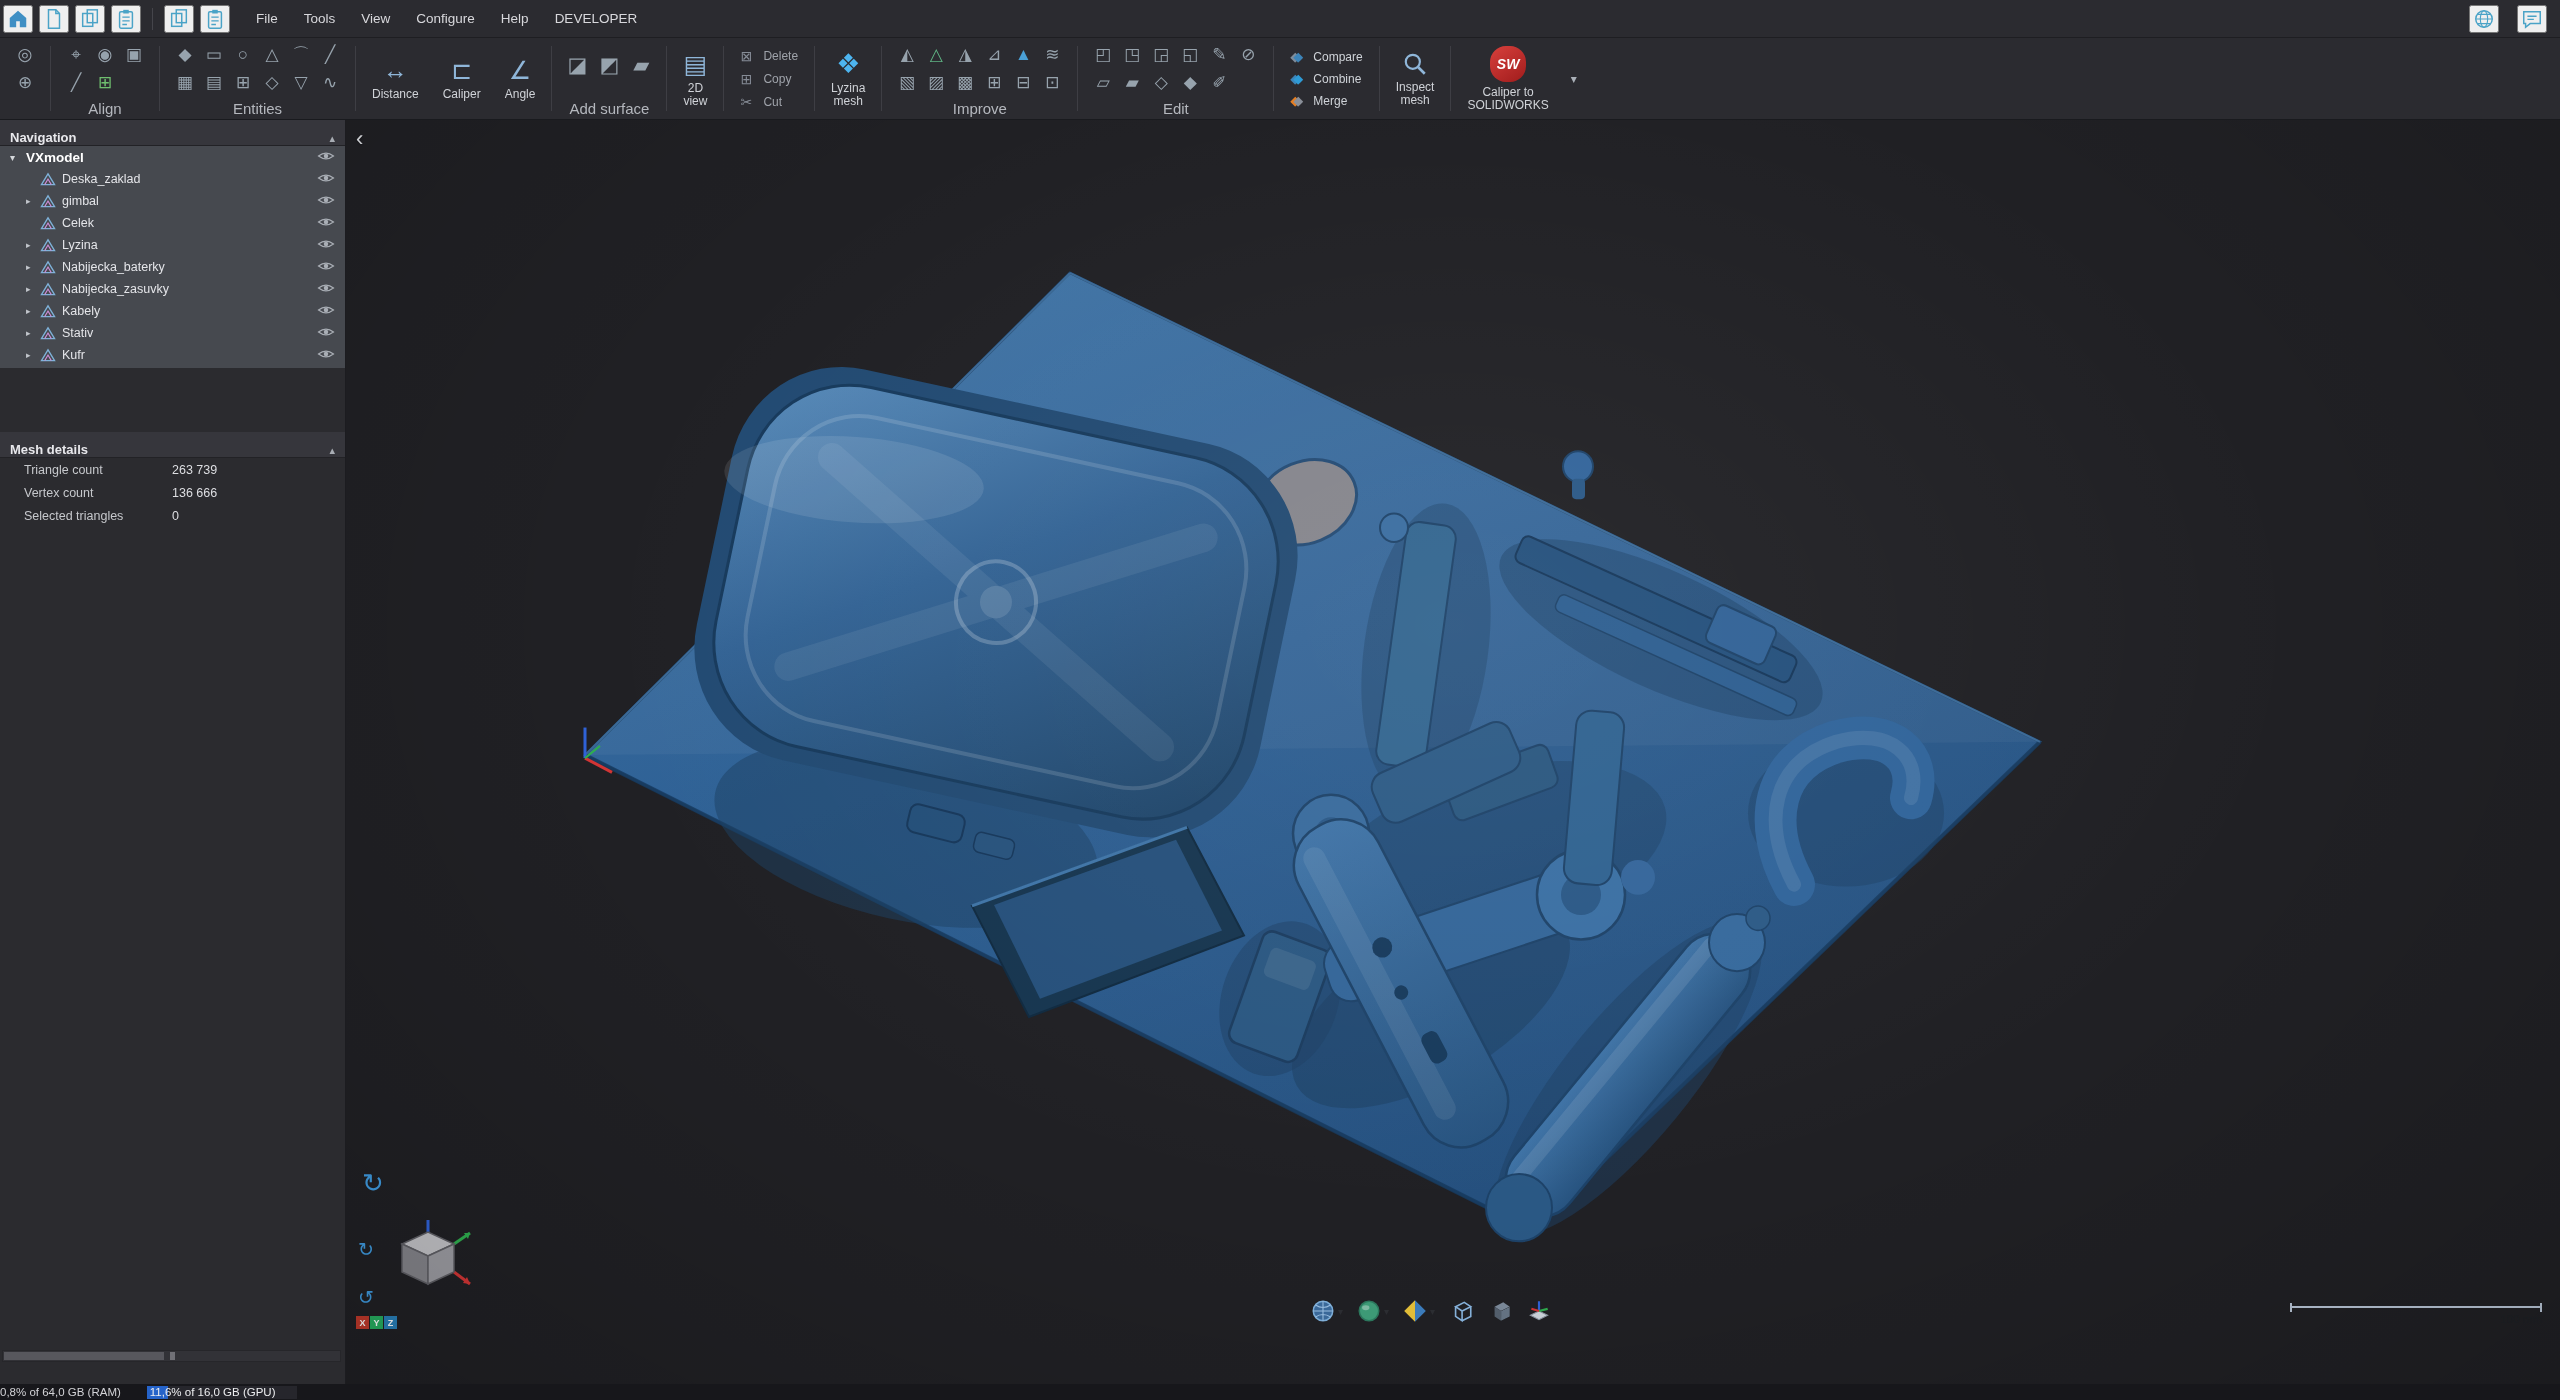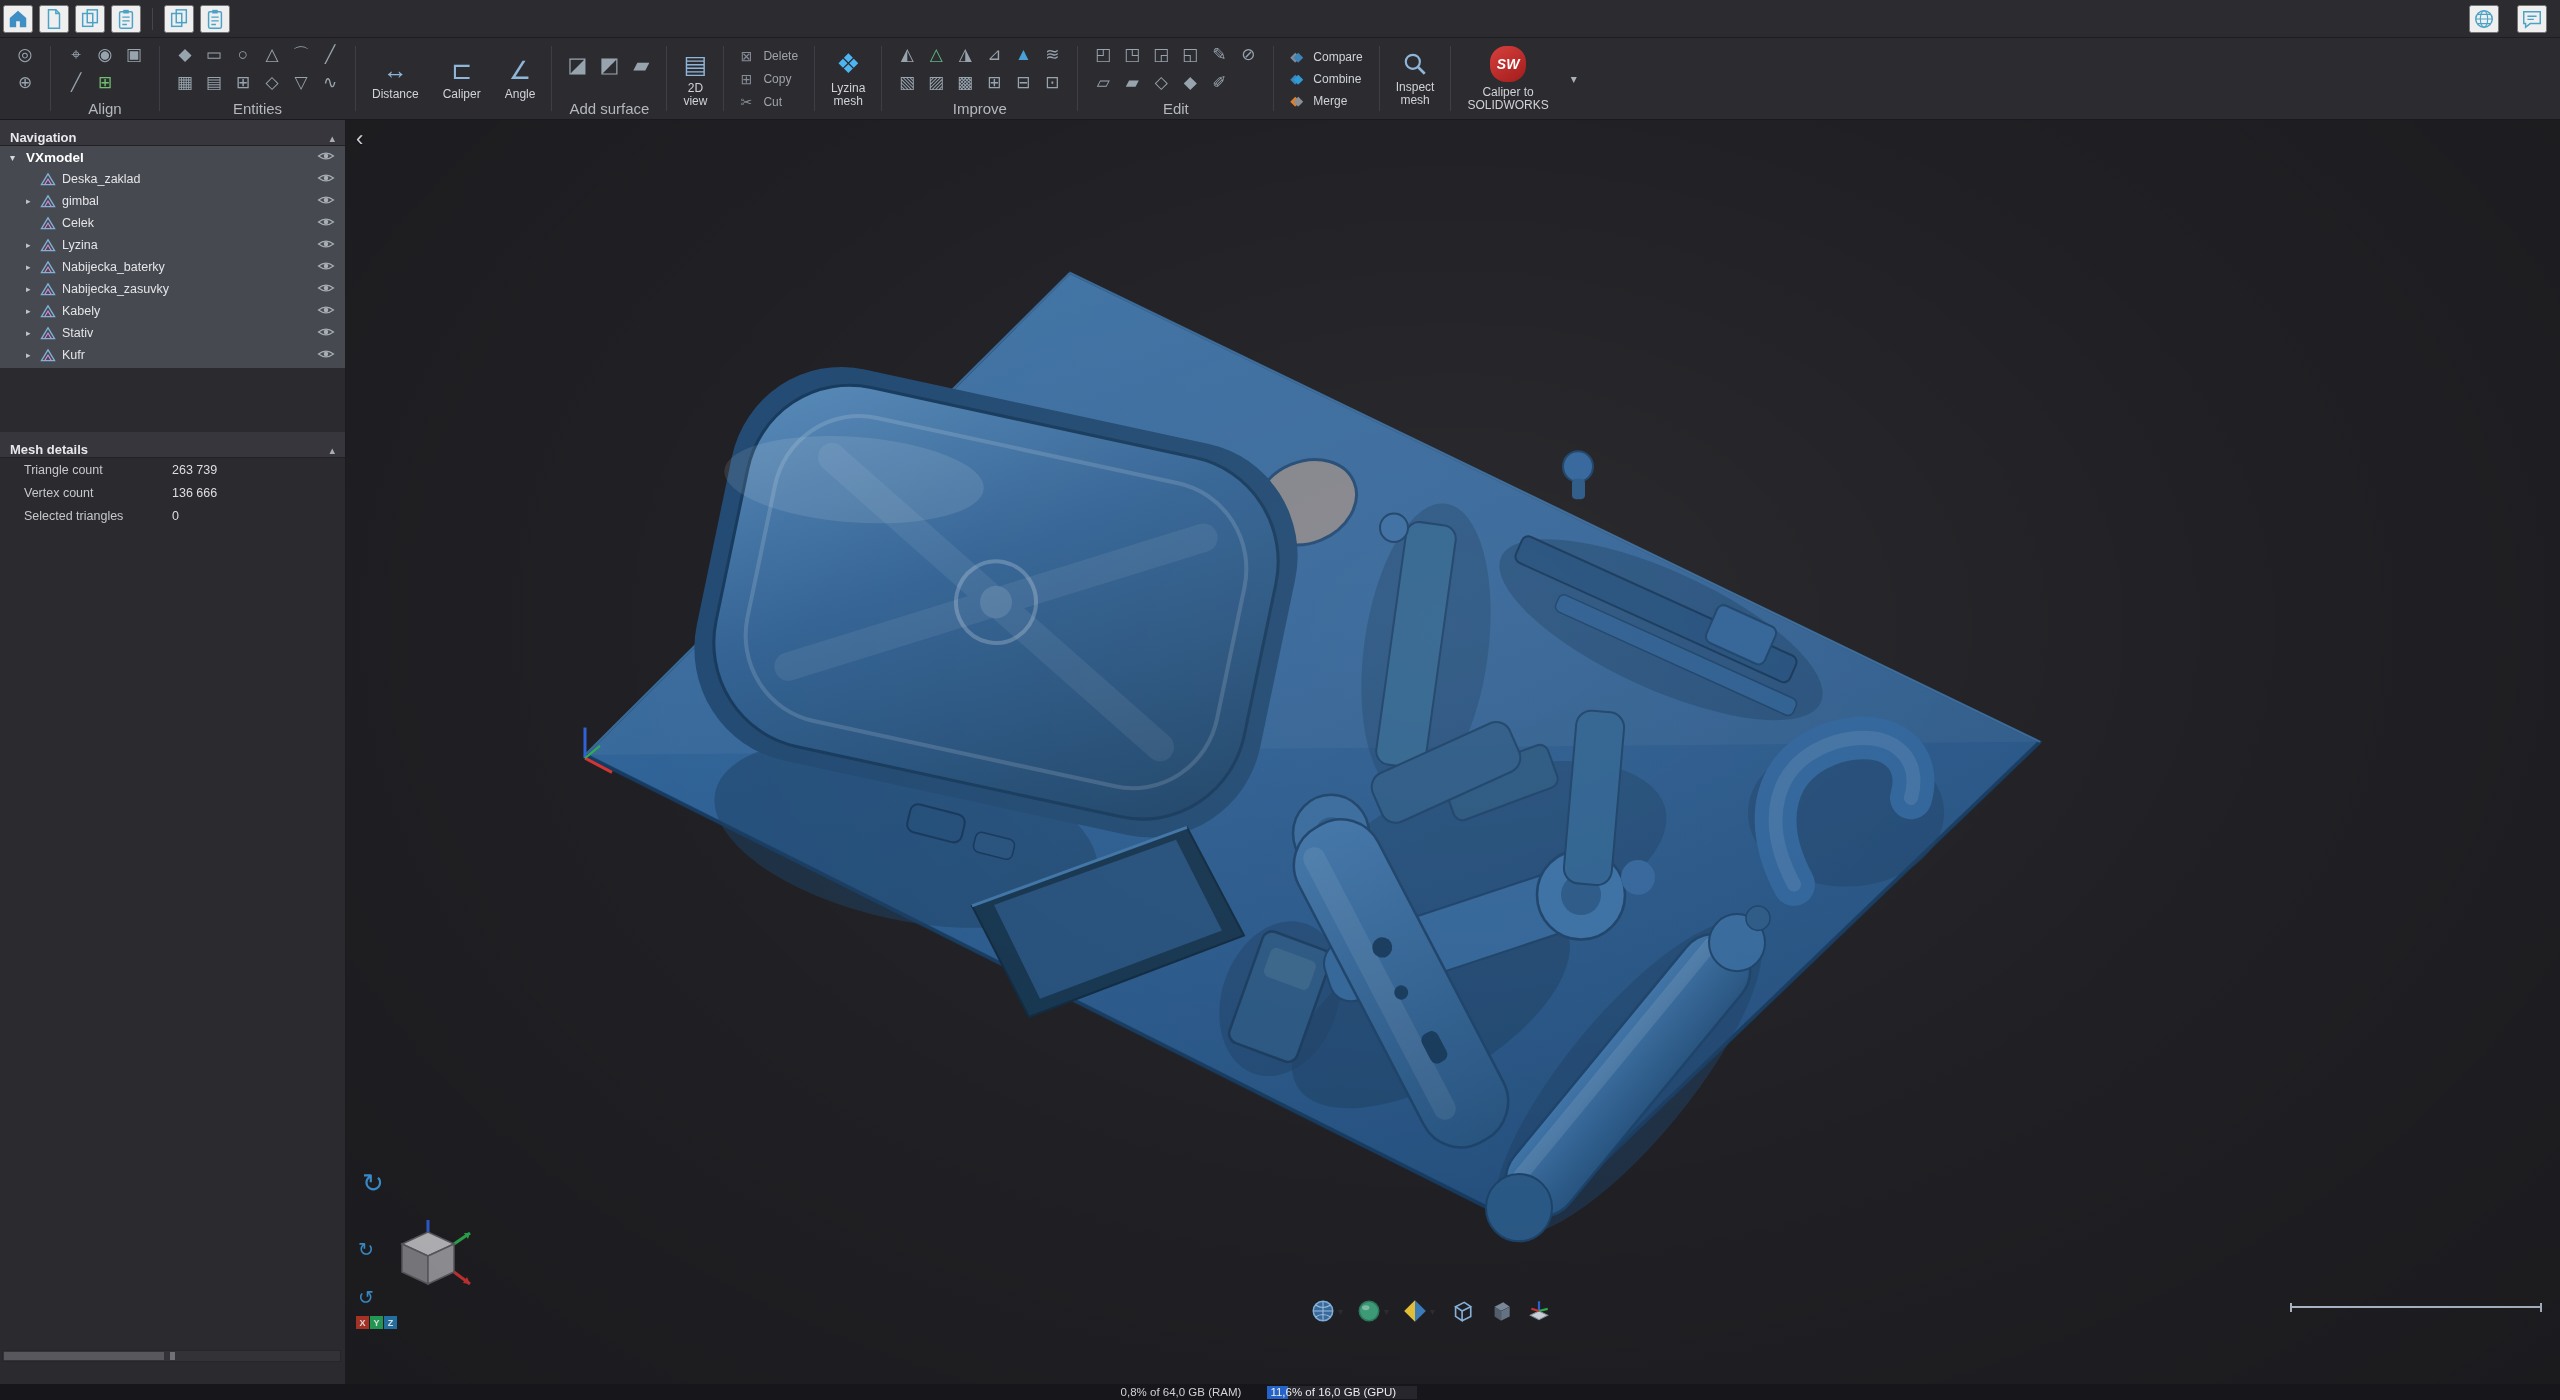--- a/index.html
+++ b/index.html
@@ -102,21 +102,21 @@
   .dtool svg { width:26px; height:26px; }
   .dtool .dcaret { color:#2c2e33; font-size:10px; }
   .scalebar { position:absolute; right:18px; top:1186px; width:252px; }
   .sline { height:0; border-top:2px solid #bac7d8; position:relative; }
   .sline::before, .sline::after { content:""; position:absolute; top:-5px; width:2px; height:9px; background:#bac7d8; }
   .sline::before { left:0; } .sline::after { right:0; }
   .slabel { text-align:right; font-size:11.5px; color:#1e2126; margin-top:5px; }
 
   
   .statusbar { height:16px; background:#17171b; display:flex; align-items:center;
-    justify-content:center; padding-right:22px; gap:26px; flex:0 0 auto; font-size:11.5px; }
+    justify-content:flex-start; padding-right:22px; gap:26px; flex:0 0 auto; font-size:11.5px; }
   .ramtext { color:#d2d2d6; }
   .gpuchip { position:relative; width:150px; height:13px; background:#26262c; overflow:hidden; }
   .gpufill { position:absolute; left:0; top:0; bottom:0; width:14%; background:#2563c9; }
   .gputext { position:absolute; left:3px; top:0; line-height:13px; color:#ecedef; white-space:nowrap; }
 </style>
 </head>
 <body>
 
 <svg width="0" height="0" style="position:absolute" aria-hidden="true">
   <defs>
@@ -215,20 +215,28 @@
     <button class="qicon">
         <svg>
           <use href="#sym-docs"></use>
         </svg>
       </button>
     <button class="qicon">
         <svg>
           <use href="#sym-clip"></use>
         </svg>
       </button>
+    <nav class="menus">
+      <div class="menu-item">File</div>
+      <div class="menu-item">Tools</div>
+      <div class="menu-item">View</div>
+      <div class="menu-item">Configure</div>
+      <div class="menu-item">Help</div>
+      <div class="menu-item">DEVELOPER</div>
+    </nav>
     <div class="mright">
       <button class="qicon">
           <svg>
             <use href="#sym-globe"></use>
           </svg>
         </button>
       <button class="qicon">
           <svg>
             <use href="#sym-chat"></use>
           </svg>

